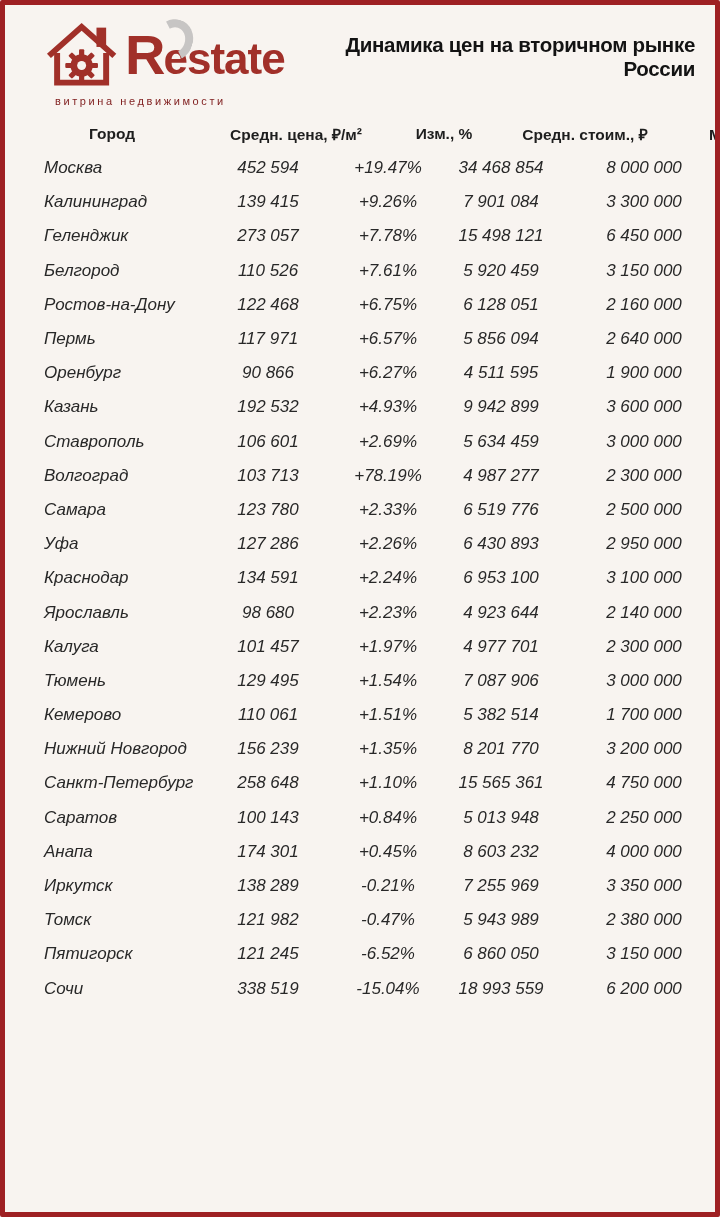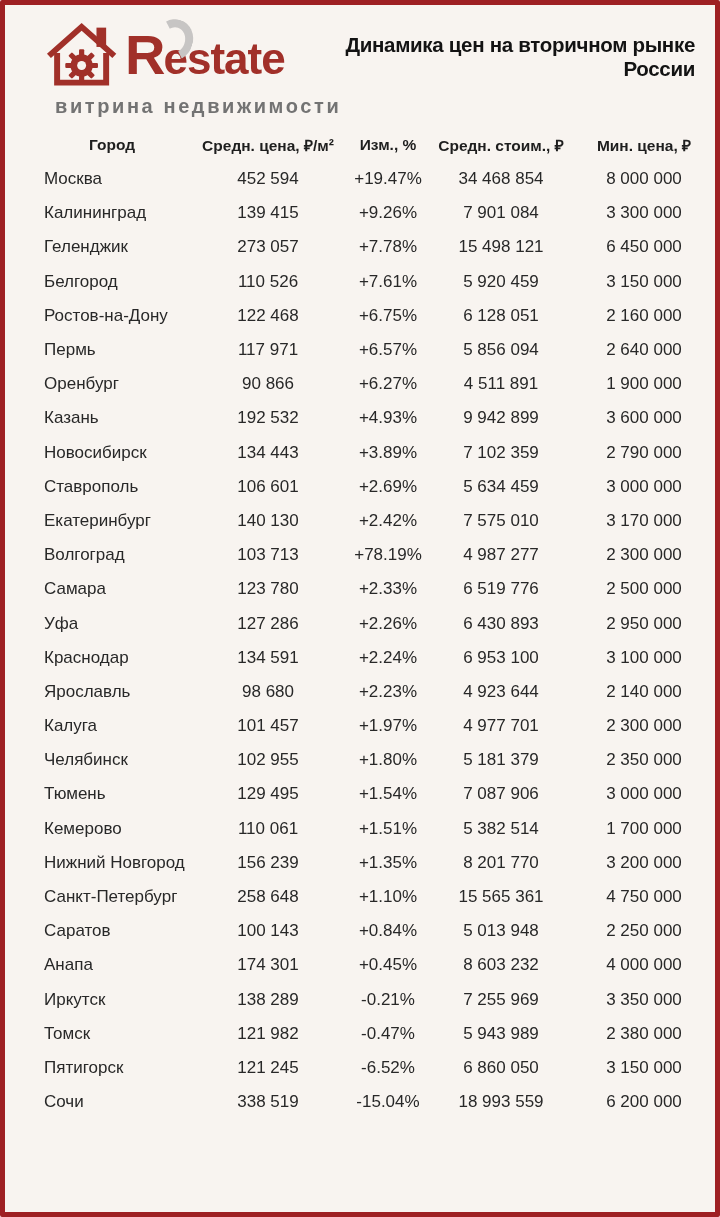--- a/index.html
+++ b/index.html
@@ -16,28 +16,28 @@
   }
   
   .header{display:flex;justify-content:space-between;align-items:flex-start;padding:12px 20px 0 38px;}
   .brand{width:270px;}
   .brand-top{display:flex;align-items:flex-start;}
   .house-svg{width:78px;height:74px;flex:none;}
   .wordmark{position:relative;margin:10px 0 0 4px;color:#a13029;font-weight:bold;line-height:1;white-space:nowrap;}
   .wordmark .big-r{font-size:56px;letter-spacing:-2px;}
   .wordmark .rest{font-size:44px;letter-spacing:-1px;}
   .swoosh{position:absolute;top:-8px;left:30px;width:22px;height:26px;border:8px solid #c7c5c4;border-radius:50%;border-left-color:transparent;border-bottom-color:transparent;transform:rotate(18deg);}
-  .tagline{margin:4px 0 0 12px;color:#737373;font-weight:bold;font-size:20px;letter-spacing:2.6px;white-space:nowrap;}
+  .tagline{margin:4px 0 0 12px;color:#7f1d1d;font-weight:normal;font-size:11px;letter-spacing:2.6px;white-space:nowrap;}
   .title{margin-top:16px;text-align:right;font-weight:bold;font-size:20.5px;line-height:24px;letter-spacing:-0.3px;color:#131313;}
   
   .grid-row{display:grid;grid-template-columns:140px 172px 68px 158px 128px;padding-left:37px;align-items:center;}
-  .thead{margin-top:14px;font-weight:bold;font-size:15.5px;color:#1e1e1e;height:26px;}
+  .thead{margin-top:14px;font-weight:bold;font-size:15.5px;color:#1e1e1e;height:26px;gap:28px;}
   .thead .cell{text-align:center;white-space:nowrap;}
   .tbody{margin-top:4px;}
-  .row{height:34.2px;font-size:17px;}
+  .row{height:34.2px;font-size:17px;font-style:italic;}
   .cell{text-align:center;white-space:nowrap;}
   .cell.city{text-align:left;padding-left:2px;}
 </style>
 </head>
 <body>
 
 <div class="frame">
 
   <div class="header">
 
@@ -132,57 +132,43 @@
       <div class="cell">117 971</div>
       <div class="cell">+6.57%</div>
       <div class="cell">5 856 094</div>
       <div class="cell">2 640 000</div>
     </div>
 
     <div class="grid-row row">
       <div class="cell city">Оренбург</div>
       <div class="cell">90 866</div>
       <div class="cell">+6.27%</div>
-      <div class="cell">4 511 891</div>
+      <div class="cell">4 511 595</div>
       <div class="cell">1 900 000</div>
     </div>
 
     <div class="grid-row row">
       <div class="cell city">Казань</div>
       <div class="cell">192 532</div>
       <div class="cell">+4.93%</div>
       <div class="cell">9 942 899</div>
       <div class="cell">3 600 000</div>
     </div>
 
-    <div class="grid-row row">
-      <div class="cell city">Новосибирск</div>
-      <div class="cell">134 443</div>
-      <div class="cell">+3.89%</div>
-      <div class="cell">7 102 359</div>
-      <div class="cell">2 790 000</div>
-    </div>
 
 
 
     <div class="grid-row row">
       <div class="cell city">Ставрополь</div>
       <div class="cell">106 601</div>
       <div class="cell">+2.69%</div>
       <div class="cell">5 634 459</div>
       <div class="cell">3 000 000</div>
     </div>
 
-    <div class="grid-row row">
-      <div class="cell city">Екатеринбург</div>
-      <div class="cell">140 130</div>
-      <div class="cell">+2.42%</div>
-      <div class="cell">7 575 010</div>
-      <div class="cell">3 170 000</div>
-    </div>
 
     <div class="grid-row row">
       <div class="cell city">Волгоград</div>
       <div class="cell">103 713</div>
       <div class="cell">+78.19%</div>
       <div class="cell">4 987 277</div>
       <div class="cell">2 300 000</div>
     </div>
 
     <div class="grid-row row">
@@ -218,27 +204,20 @@
     </div>
 
     <div class="grid-row row">
       <div class="cell city">Калуга</div>
       <div class="cell">101 457</div>
       <div class="cell">+1.97%</div>
       <div class="cell">4 977 701</div>
       <div class="cell">2 300 000</div>
     </div>
 
-    <div class="grid-row row">
-      <div class="cell city">Челябинск</div>
-      <div class="cell">102 955</div>
-      <div class="cell">+1.80%</div>
-      <div class="cell">5 181 379</div>
-      <div class="cell">2 350 000</div>
-    </div>
 
     <div class="grid-row row">
       <div class="cell city">Тюмень</div>
       <div class="cell">129 495</div>
       <div class="cell">+1.54%</div>
       <div class="cell">7 087 906</div>
       <div class="cell">3 000 000</div>
     </div>
 
     <div class="grid-row row">

